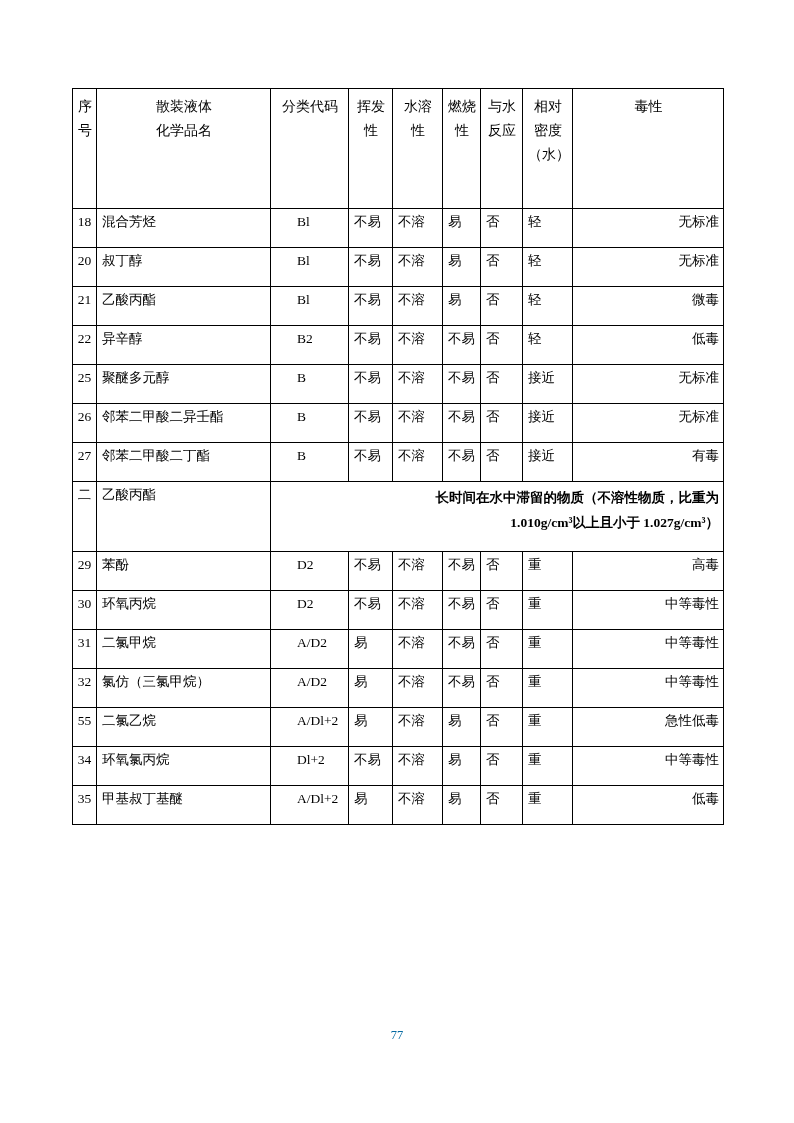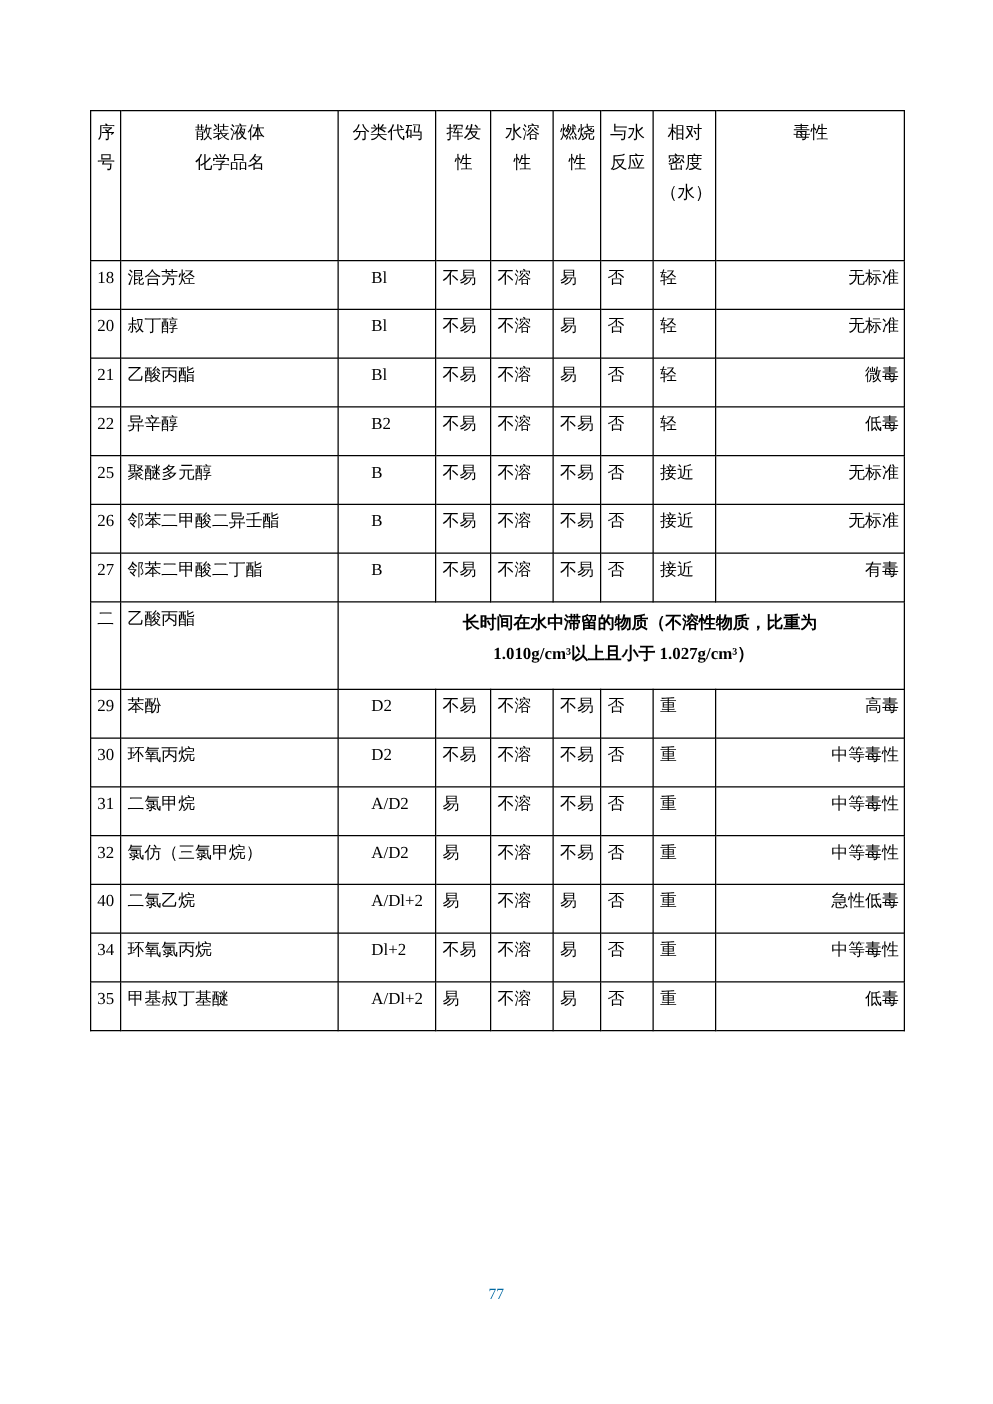--- a/index.html
+++ b/index.html
@@ -89,21 +89,21 @@
   tr.section td {
     height: 62px;
     vertical-align: top;
   }
   tr.section td.sec-no   { text-align: center; padding-left: 0; padding-right: 0; }
   tr.section td.sec-name { text-align: left; }
   tr.section td.sec-desc {
     font-weight: bold;
     font-size: 13.5px;
     line-height: 1.85;
-    text-align: center;
+    text-align: right;
     padding-left: 8px;
     padding-top: 4px;
   }
   .sec-desc .l1 { display: block; padding-left: 26px; }
   .sec-desc .l2 { display: block; }
 
   .page-number {
     position: absolute;
     top: 1028px;
     left: 0;
@@ -302,21 +302,21 @@
             <td class="name">氯仿（三氯甲烷）</td>
             <td class="code">A/D2</td>
             <td class="vol">易</td>
             <td class="sol">不溶</td>
             <td class="burn">不易</td>
             <td class="react">否</td>
             <td class="dens">重</td>
             <td class="tox">中等毒性</td>
           </tr>
           <tr class="data">
-            <td class="no">40</td>
+            <td class="no">55</td>
             <td class="name">二氯乙烷</td>
             <td class="code">A/Dl+2</td>
             <td class="vol">易</td>
             <td class="sol">不溶</td>
             <td class="burn">易</td>
             <td class="react">否</td>
             <td class="dens">重</td>
             <td class="tox">急性低毒</td>
           </tr>
           <tr class="data">

